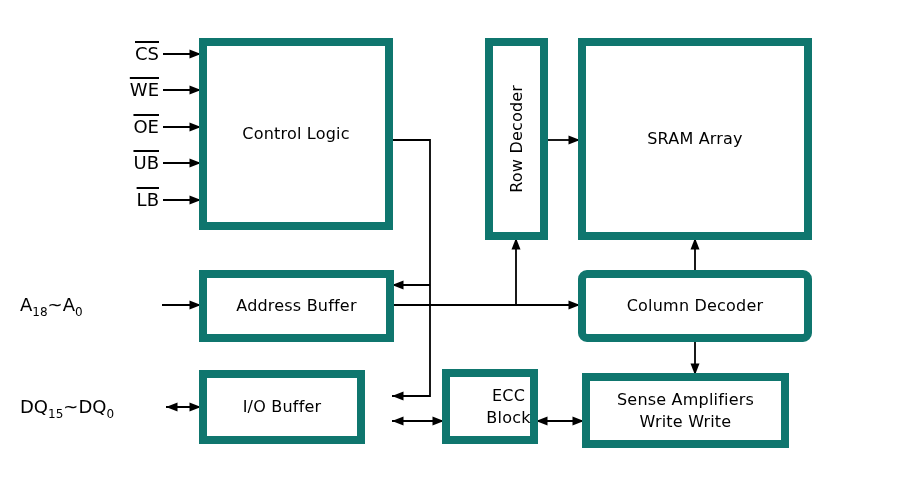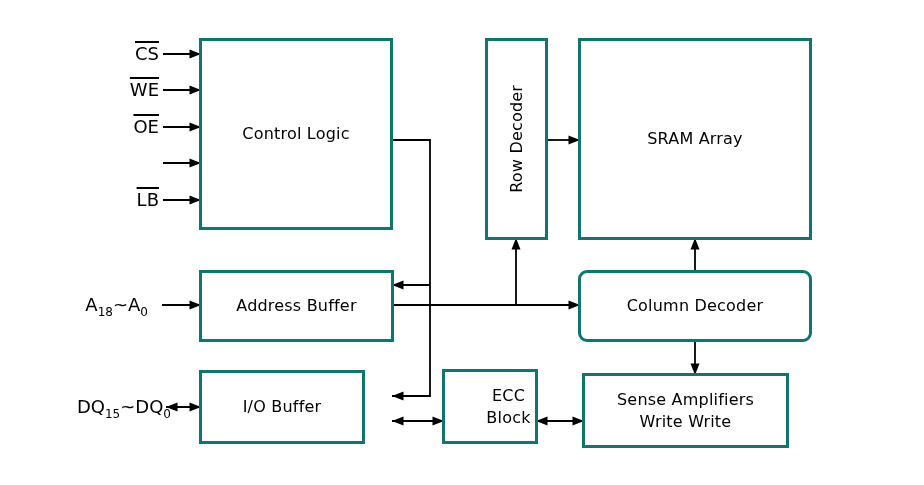--- a/index.html
+++ b/index.html
@@ -17,21 +17,21 @@
     overflow: hidden;
   }
   svg.wires {
     position: absolute;
     left: 0; top: 0;
     width: 924px; height: 485px;
   }
   .box {
     position: absolute;
     box-sizing: border-box;
-    border: 3px solid #0f766e;
+    border: 8px solid #0f766e;
     background: #ffffff;
     display: flex;
     align-items: center;
     justify-content: center;
     text-align: center;
     font-size: 16px;
     line-height: 1.35;
     letter-spacing: 0.2px;
   }
   .box-control-logic   { left:199px; top:38px;  width:194px; height:192px; }
@@ -59,22 +59,21 @@
   .pin-we { top: 77px; }
   .pin-oe { top: 114px; }
   .pin-ub { top: 150px; }
   .pin-lb { top: 187px; }
   .overline {
     text-decoration: overline;
     text-decoration-thickness: 1.5px;
   }
   .bus-label {
     position: absolute;
-    left: 28px;
-    text-align: right;
+    left: 20px;
     font-size: 18px;
     line-height: 28px;
     height: 28px;
     white-space: nowrap;
   }
   .bus-address { top: 291px; width: 120px; }
   .bus-data    { top: 393px; width: 143px; }
   .bus-label sub {
     font-size: 12px;
     line-height: 0;
@@ -163,20 +162,23 @@
 
   <div class="pin-label pin-cs">
     <span class="overline">CS</span>
   </div>
   <div class="pin-label pin-we">
     <span class="overline">WE</span>
   </div>
   <div class="pin-label pin-oe">
     <span class="overline">OE</span>
   </div>
+  <div class="pin-label pin-ub">
+    <span class="overline">UB</span>
+  </div>
   <div class="pin-label pin-lb">
     <span class="overline">LB</span>
   </div>
 
   <div class="bus-label bus-address"><span>A</span><sub>18</sub><span>~</span><span>A</span><sub>0</sub></div>
 
   <div class="bus-label bus-data"><span>DQ</span><sub>15</sub><span>~</span><span>DQ</span><sub>0</sub></div>
 
 </div>
 

